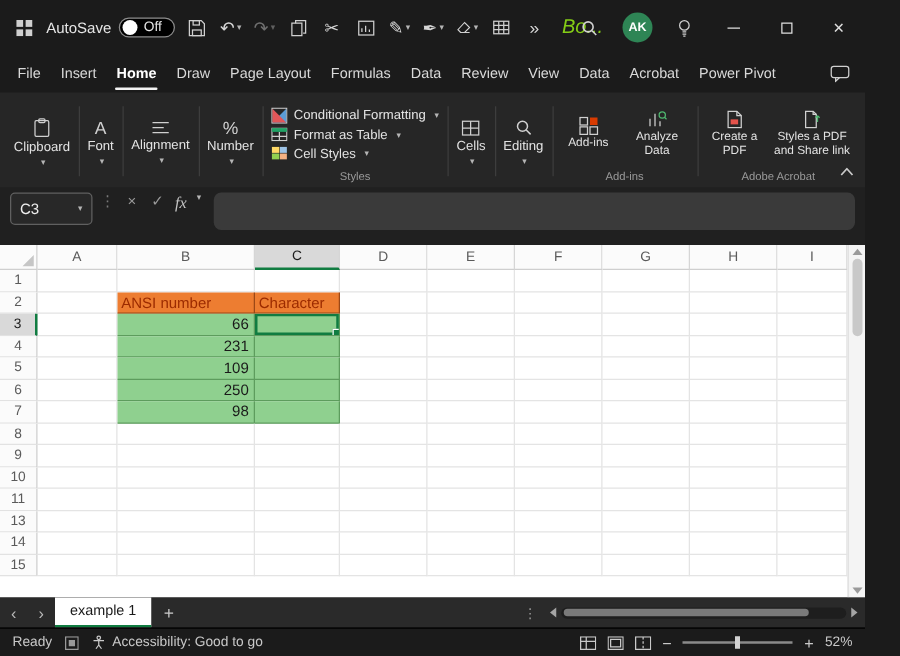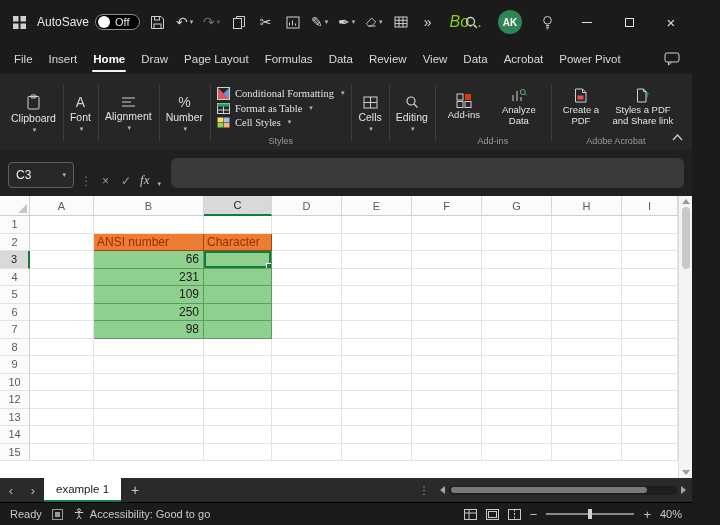--- a/index.html
+++ b/index.html
@@ -49,31 +49,31 @@
   .rgroup { display:flex; flex-direction:column; align-items:center;
             padding:3px 7px 1px; position:relative; }
   .rgroup + .rgroup::before { content:''; position:absolute; left:0; top:9px; bottom:9px;
             width:1px; background:#3d3d3d; }
   .rg-body { flex:1; display:flex; align-items:center; gap:8px; }
   .rg-body.collapsed { flex-direction:column; justify-content:center; gap:2px; }
   .rg-label { font-size:10.5px; color:#e3e3e3; white-space:nowrap; }
   .rg-caption { font-size:9px; color:#9a9a9a; padding:1px 0 3px; white-space:nowrap; }
   .letterA { font-size:14px; color:#d0d0d0; line-height:1; }
   .pct { font-size:14px; color:#d0d0d0; line-height:1; }
-  .styles-list { display:flex; flex-direction:column; gap:3px; align-items:flex-start;font-family:Liberation Serif, serif; }
+  .styles-list { display:flex; flex-direction:column; gap:3px; align-items:flex-start; }
   .styles-item { display:flex; align-items:center; gap:5px; font-size:10.5px;
                  color:#e3e3e3; white-space:nowrap; }
   .bigbtn { display:flex; flex-direction:column; align-items:center; gap:2px;
             width:58px; text-align:center; }
   .bigbtn .rg-label { font-size:9.5px; line-height:1.15; white-space:normal; }
   .ribbon-collapse { position:absolute; right:6px; bottom:6px; display:flex;
             align-items:center; justify-content:center; width:18px; height:14px; }
 
   
-  .formula-row { height:46px; background:#202020; display:flex; align-items:flex-end;
+  .formula-row { height:46px; background:#202020; display:flex; align-items:flex-start;
                  padding:4px 8px 8px 8px; gap:6px; flex:none; }
   .name-box { width:66px; height:26px; background:#282828; border:1px solid #606060;
               border-radius:4px; display:flex; align-items:center; justify-content:space-between;
               padding:0 7px; font-size:12px; color:#ededed; }
   .kebab { color:#7a7a7a; font-size:12px; letter-spacing:1px; }
   .fbtn { color:#9a9a9a; font-size:12px; padding:0 3px; }
   .fx { font-style:italic; font-family:"Liberation Serif", serif; font-size:13px; color:#c4c4c4; }
   .formula-input { flex:1; height:30px; background:#3a3a3a; border-radius:6px; margin-left:4px; }
 
   
@@ -585,21 +585,21 @@
           <div class="g-cell"></div>
           <div class="g-cell"></div>
           <div class="g-cell"></div>
           <div class="g-cell"></div>
           <div class="g-cell"></div>
           <div class="g-cell"></div>
           <div class="g-cell"></div>
           <div class="g-cell"></div>
         </div>
         <div class="g-row">
-          <div class="g-rowhead">12</div>
+          <div class="g-rowhead">11</div>
           <div class="g-cell"></div>
           <div class="g-cell"></div>
           <div class="g-cell"></div>
           <div class="g-cell"></div>
           <div class="g-cell"></div>
           <div class="g-cell"></div>
           <div class="g-cell"></div>
           <div class="g-cell"></div>
           <div class="g-cell"></div>
         </div>
@@ -698,17 +698,17 @@
         <svg width="13" height="11" viewBox="0 0 13 11" fill="none" stroke="#c9c9c9">
             <rect x="0.5" y="0.5" width="12" height="10"></rect>
             <line x1="6.5" y1="0.5" x2="6.5" y2="10.5" stroke-dasharray="2 1.5"></line>
           </svg>
       </span>
       <span class="zoom-sign">−</span>
       <div class="zoom-track">
         <div class="zoom-thumb"></div>
       </div>
       <span class="zoom-sign">+</span>
-      <span>40%</span>
+      <span>52%</span>
     </div>
   </footer>
 
 </div>
 
 </body></html>

